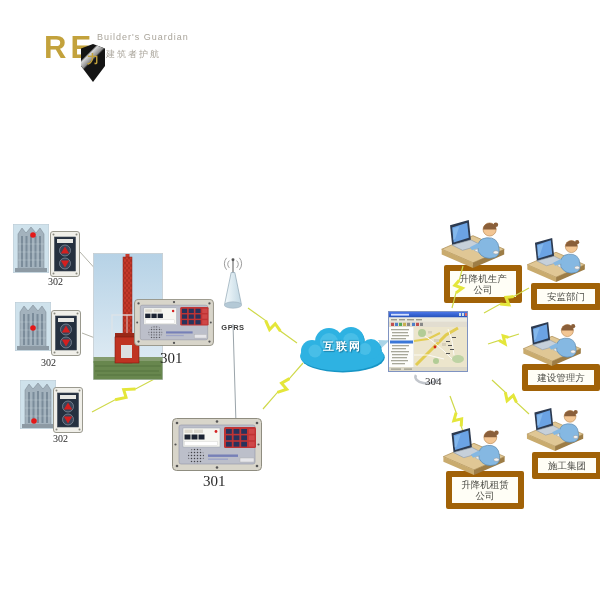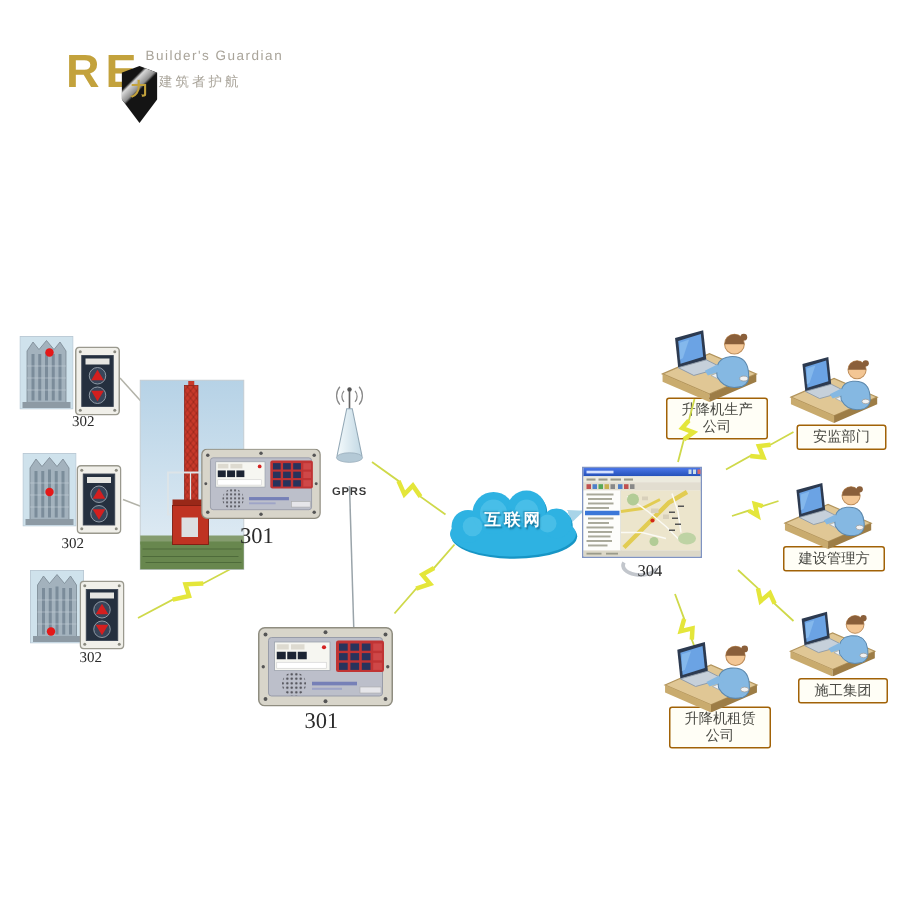--- a/index.html
+++ b/index.html
@@ -13,21 +13,21 @@
   .tagline{color:#a9a49a;line-height:1;}
   .shield{width:24px;height:38px;background:#141414;
     clip-path:polygon(50% 0,100% 12%,100% 58%,50% 100%,0 58%,0 12%);z-index:6;}
   .shield .band{position:absolute;inset:0;
     background:linear-gradient(135deg,transparent 26%,#d8d8d8 30%,#8f8f8f 42%,transparent 46%);
     clip-path:polygon(50% 0,100% 12%,100% 58%,50% 100%,0 58%,0 12%);}
   .shield .glyph{position:absolute;left:0;right:0;top:7px;text-align:center;
     color:#c3a23c;font-size:12px;font-weight:bold;}
   
   .num-label{font-family:"Liberation Serif",serif;font-weight:normal;color:#2a2a2a;}
-  .tagbox{background:#fffef6;border:1px solid #a16207;border-radius:2px;color:#4a4a44;
+  .tagbox{background:#fffef6;border:6px solid #a16207;border-radius:2px;color:#4a4a44;
     font-size:9.5px;line-height:11px;text-align:center;padding:2px 2px;}
   .tagbox span{display:block;}
   .tagbox span:empty{display:none;}
   .cloud-text{color:#ffffff;font-weight:bold;font-size:11px;letter-spacing:2px;text-align:center;
     text-shadow:1px 1px 1px #17789f, -1px -1px 1px #2794bd;}
   .gprs-label{font-size:7.5px;font-weight:bold;color:#3a3a3a;text-align:center;letter-spacing:.5px;}
   svg{display:block;}
   .node{z-index:3;}
   #connectors{z-index:1;}
 </style>

